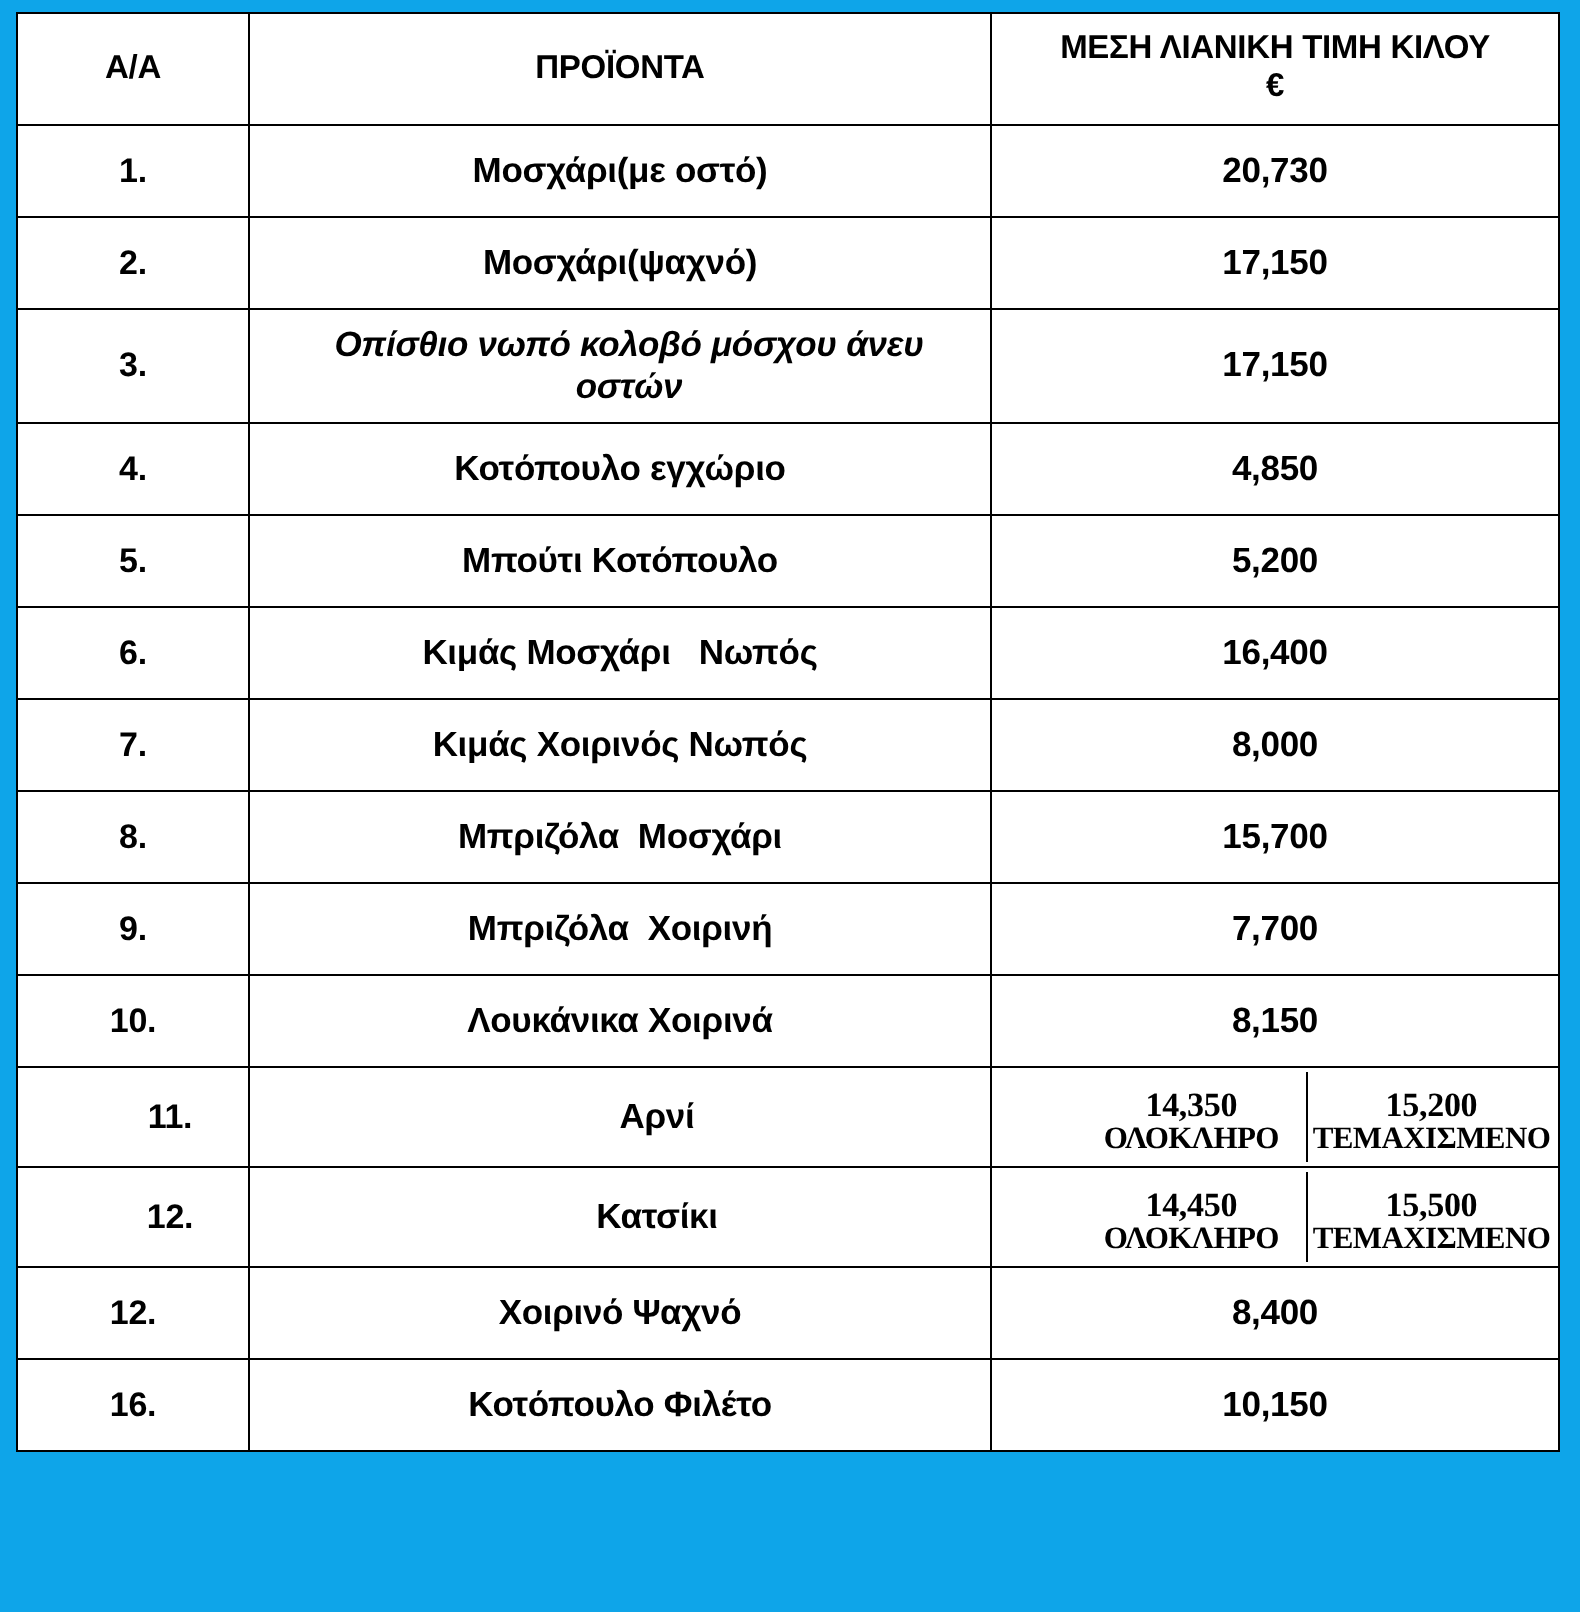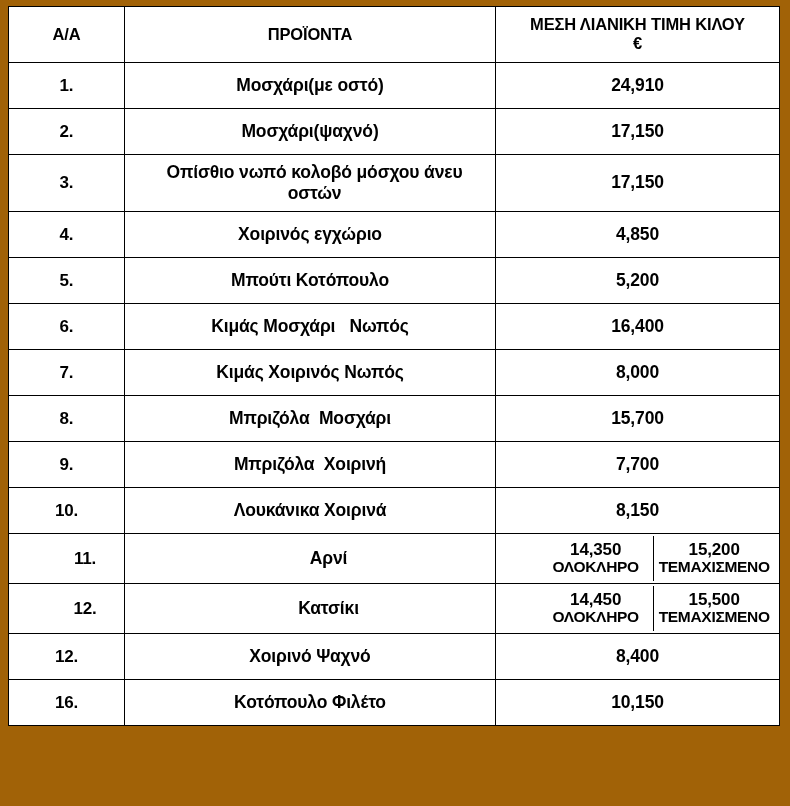--- a/index.html
+++ b/index.html
@@ -16,21 +16,21 @@
     color: #000000;
     -webkit-font-smoothing: antialiased;
   }
 
   #sheet {
     position: relative;
     width: 790px;
     height: 806px;
     box-sizing: border-box;
     padding: 6px 11px 11px 8px;
-    background: #a16207;
+    background: #0ea5e9;
   }
 
   table.price-table {
     width: 771px;
     border-collapse: collapse;
     table-layout: fixed;
     background: #ffffff;
   }
 
   table.price-table col.c-num   { width: 116px; }
@@ -80,42 +80,44 @@
     font-size: 17.5px;
   }
 
   
   tr.data-row.tall td { height: 52px; }
   td.cell-prod.two-line {
     white-space: normal;
     padding-left: 35px;
     padding-right: 26px;
     line-height: 1.2;
+    font-style: italic;
   }
 
   
   tr.split-row td { height: 45px; padding-left: 42px; }
   td.cell-price-split {
     padding: 0;
     vertical-align: middle;
   }
   .split-wrap {
     display: flex;
     width: 100%;
     height: 100%;
     align-items: stretch;
   }
   .split-half {
     flex: 0 0 49.3%;
     display: flex;
     flex-direction: column;
     align-items: center;
-    justify-content: center;
+    justify-content: flex-end;
     padding: 2px 2px;
     box-sizing: border-box;
+    font-family: Liberation Serif, serif;
   }
   .split-half.left {
     flex-basis: 49.3%;
     border-right: 1.4px solid #000000;
   }
   .split-half.right {
     flex: 1 1 auto;
   }
   .split-price {
     font-size: 17px;
@@ -151,35 +153,35 @@
           <span>ΜΕΣΗ ΛΙΑΝΙΚΗ ΤΙΜΗ ΚΙΛΟΥ</span>
           <span class="head-line2">€</span>
         </th>
       </tr>
     </thead>
 
     <tbody id="table-body">
         <tr class="data-row">
           <td class="cell-num">1.</td>
           <td class="cell-prod">Μοσχάρι(με οστό)</td>
-          <td class="cell-price">24,910</td>
+          <td class="cell-price">20,730</td>
         </tr>
         <tr class="data-row">
           <td class="cell-num">2.</td>
           <td class="cell-prod">Μοσχάρι(ψαχνό)</td>
           <td class="cell-price">17,150</td>
         </tr>
         <tr class="data-row tall">
           <td class="cell-num">3.</td>
           <td class="cell-prod two-line">Οπίσθιο νωπό κολοβό μόσχου άνευ οστών</td>
           <td class="cell-price">17,150</td>
         </tr>
         <tr class="data-row">
           <td class="cell-num">4.</td>
-          <td class="cell-prod">Χοιρινός εγχώριο</td>
+          <td class="cell-prod">Κοτόπουλο εγχώριο</td>
           <td class="cell-price">4,850</td>
         </tr>
         <tr class="data-row">
           <td class="cell-num">5.</td>
           <td class="cell-prod">Μπούτι Κοτόπουλο</td>
           <td class="cell-price">5,200</td>
         </tr>
         <tr class="data-row">
           <td class="cell-num">6.</td>
           <td class="cell-prod">Κιμάς Μοσχάρι   Νωπός</td>

